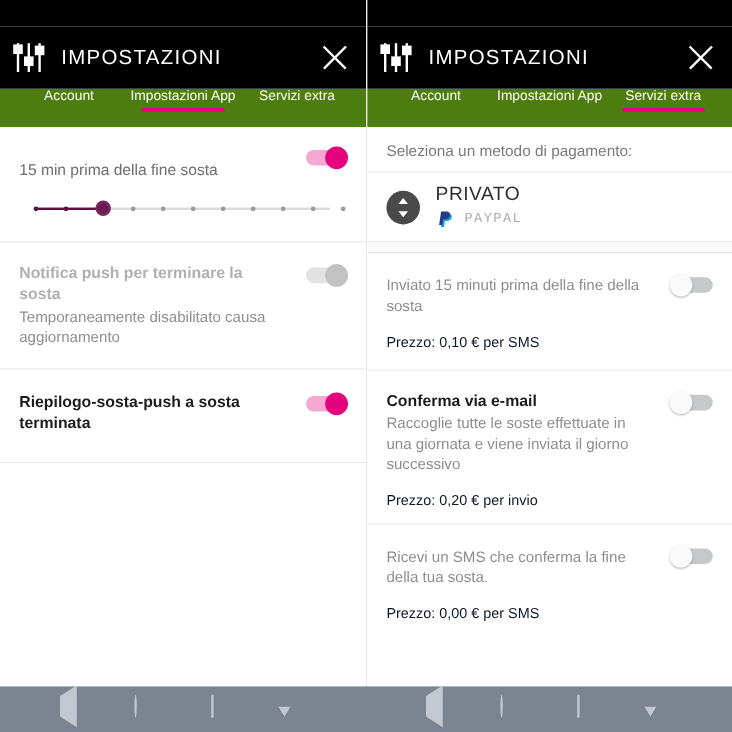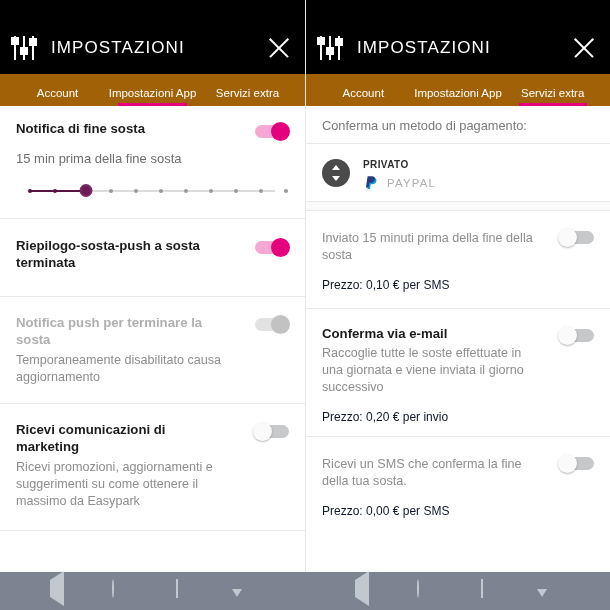--- a/index.html
+++ b/index.html
@@ -38,22 +38,22 @@
   }
   .close-x:before, .close-x:after {
     content: ""; position: absolute; left: 1px; top: 13px;
     width: 26px; height: 1.6px; background: #ffffff;
   }
   .close-x:before { transform: rotate(45deg); }
   .close-x:after { transform: rotate(-45deg); }
 
   
   .tabs {
-    height: 32px; background: #a16207; display: flex;
-    align-items: flex-end; justify-content: space-around;
+    height: 32px; background: #4d7c0f; display: flex;
+    align-items: flex-start; justify-content: space-around;
     padding: 0 10px;
   }
   .tab {
     color: #ffffff; font-size: 11.5px; padding-bottom: 7px;
     position: relative; cursor: pointer; flex: 1; text-align: center;
     white-space: nowrap;
   }
   .tab .underline {
     position: absolute; left: 14%; right: 14%; bottom: 0;
     height: 3px; background: transparent;
@@ -126,24 +126,24 @@
     width: 28px; height: 28px; border-radius: 50%; background: #4a4a4a;
     position: relative; flex: 0 0 auto;
   }
   .pay-dd .up, .pay-dd .dn {
     position: absolute; left: 50%; width: 0; height: 0; margin-left: -4.5px;
     border-left: 4.5px solid transparent; border-right: 4.5px solid transparent;
   }
   .pay-dd .up { top: 6px; border-bottom: 5.5px solid #fff; }
   .pay-dd .dn { bottom: 6px; border-top: 5.5px solid #fff; }
   .pay-info { margin-left: 13px; }
-  .pay-name { font-size: 10px; font-weight: bold; color: #2e2e2e; letter-spacing: .4px; }
+  .pay-name { font-size: 16px; font-weight: normal; color: #2e2e2e; letter-spacing: .4px; }
   .pay-brandline { display: flex; align-items: center; margin-top: 2px; }
   .pp-logo { width: 17px; height: 17px; position: relative; flex: 0 0 auto; }
-  .pay-brand { font-size: 11.4px; color: #adadad; letter-spacing: 1.2px; margin-left: 7px; }
+  .pay-brand { font-size: 11.4px; color: #adadad; letter-spacing: 1.2px; margin-left: 7px; font-family: Liberation Mono, monospace; }
 
   .section-gap { height: 9px; background: #fafafa; border-bottom: 1px solid #e9e9e9; }
 
   .ver-text {
     position: absolute; left: 16px; bottom: 2px; font-size: 12px; color: #adadad;
   }
 
   
   .navbar {
     position: absolute; left: 0; bottom: 0; width: 610px; height: 38px;
@@ -199,21 +199,20 @@
       </div>
       <div class="tab">
         <span>Servizi extra</span>
         <span class="underline"></span>
       </div>
     </div>
 
     <div class="content">
 
       <div class="row">
-        <div class="row-title">Notifica di fine sosta</div>
         <div class="toggle on">
           <span class="track"></span>
           <span class="thumb"></span>
         </div>
         <div class="row-sub dark" style="margin-top:13px;font-size:13px;">15 min prima della fine sosta</div>
         <div class="slider-wrap">
           <span class="slider-rail"></span>
           <span class="slider-fill"></span>
           <span class="slider-tick filled" style="left:6px;"></span>
           <span class="slider-tick filled" style="left:31px;"></span>
@@ -222,45 +221,37 @@
           <span class="slider-tick" style="left:137px;"></span>
           <span class="slider-tick" style="left:162px;"></span>
           <span class="slider-tick" style="left:187px;"></span>
           <span class="slider-tick" style="left:212px;"></span>
           <span class="slider-tick" style="left:237px;"></span>
           <span class="slider-tick" style="left:262px;"></span>
           <span class="slider-thumb" style="left:62px;"></span>
         </div>
       </div>
 
+      <div class="row" style="padding-top:17px;padding-bottom:17px;">
+        <div class="row-title muted">Notifica push per terminare la sosta</div>
+        <div class="toggle disabled" style="top:17px;">
+          <span class="track"></span>
+          <span class="thumb"></span>
+        </div>
+        <div class="row-sub">Temporaneamente disabilitato causa aggiornamento</div>
+      </div>
+
       <div class="row" style="padding-top:18px;padding-bottom:24px;">
         <div class="row-title">Riepilogo-sosta-push a sosta terminata</div>
         <div class="toggle on" style="top:18px;">
           <span class="track"></span>
           <span class="thumb"></span>
         </div>
       </div>
 
-      <div class="row" style="padding-top:17px;padding-bottom:17px;">
-        <div class="row-title muted">Notifica push per terminare la sosta</div>
-        <div class="toggle disabled" style="top:17px;">
-          <span class="track"></span>
-          <span class="thumb"></span>
-        </div>
-        <div class="row-sub">Temporaneamente disabilitato causa aggiornamento</div>
-      </div>
-
-      <div class="row" style="padding-top:17px;padding-bottom:20px;">
-        <div class="row-title">Ricevi comunicazioni di marketing</div>
-        <div class="toggle off" style="top:17px;">
-          <span class="track"></span>
-          <span class="thumb"></span>
-        </div>
-        <div class="row-sub">Ricevi promozioni, aggiornamenti e suggerimenti su come ottenere il massimo da Easypark</div>
-      </div>
 
       <div class="ver-text">ver. 15.10.0 (r11766 release) 10</div>
     </div>
   </div>
 
   <div class="panel right">
     <div class="statusbar"></div>
 
     <div class="appbar">
       <span class="eq-icon">
@@ -285,21 +276,21 @@
         <span class="underline"></span>
       </div>
       <div class="tab active">
         <span>Servizi extra</span>
         <span class="underline"></span>
       </div>
     </div>
 
     <div class="content">
 
-      <div class="pay-header">Conferma un metodo di pagamento:</div>
+      <div class="pay-header">Seleziona un metodo di pagamento:</div>
 
       <div class="pay-row">
         <span class="pay-dd">
           <span class="up"></span>
             <span class="dn"></span>
         </span>
         <span class="pay-info">
           <span class="pay-name">PRIVATO</span>
           <span class="pay-brandline">
             <span class="pp-logo">

